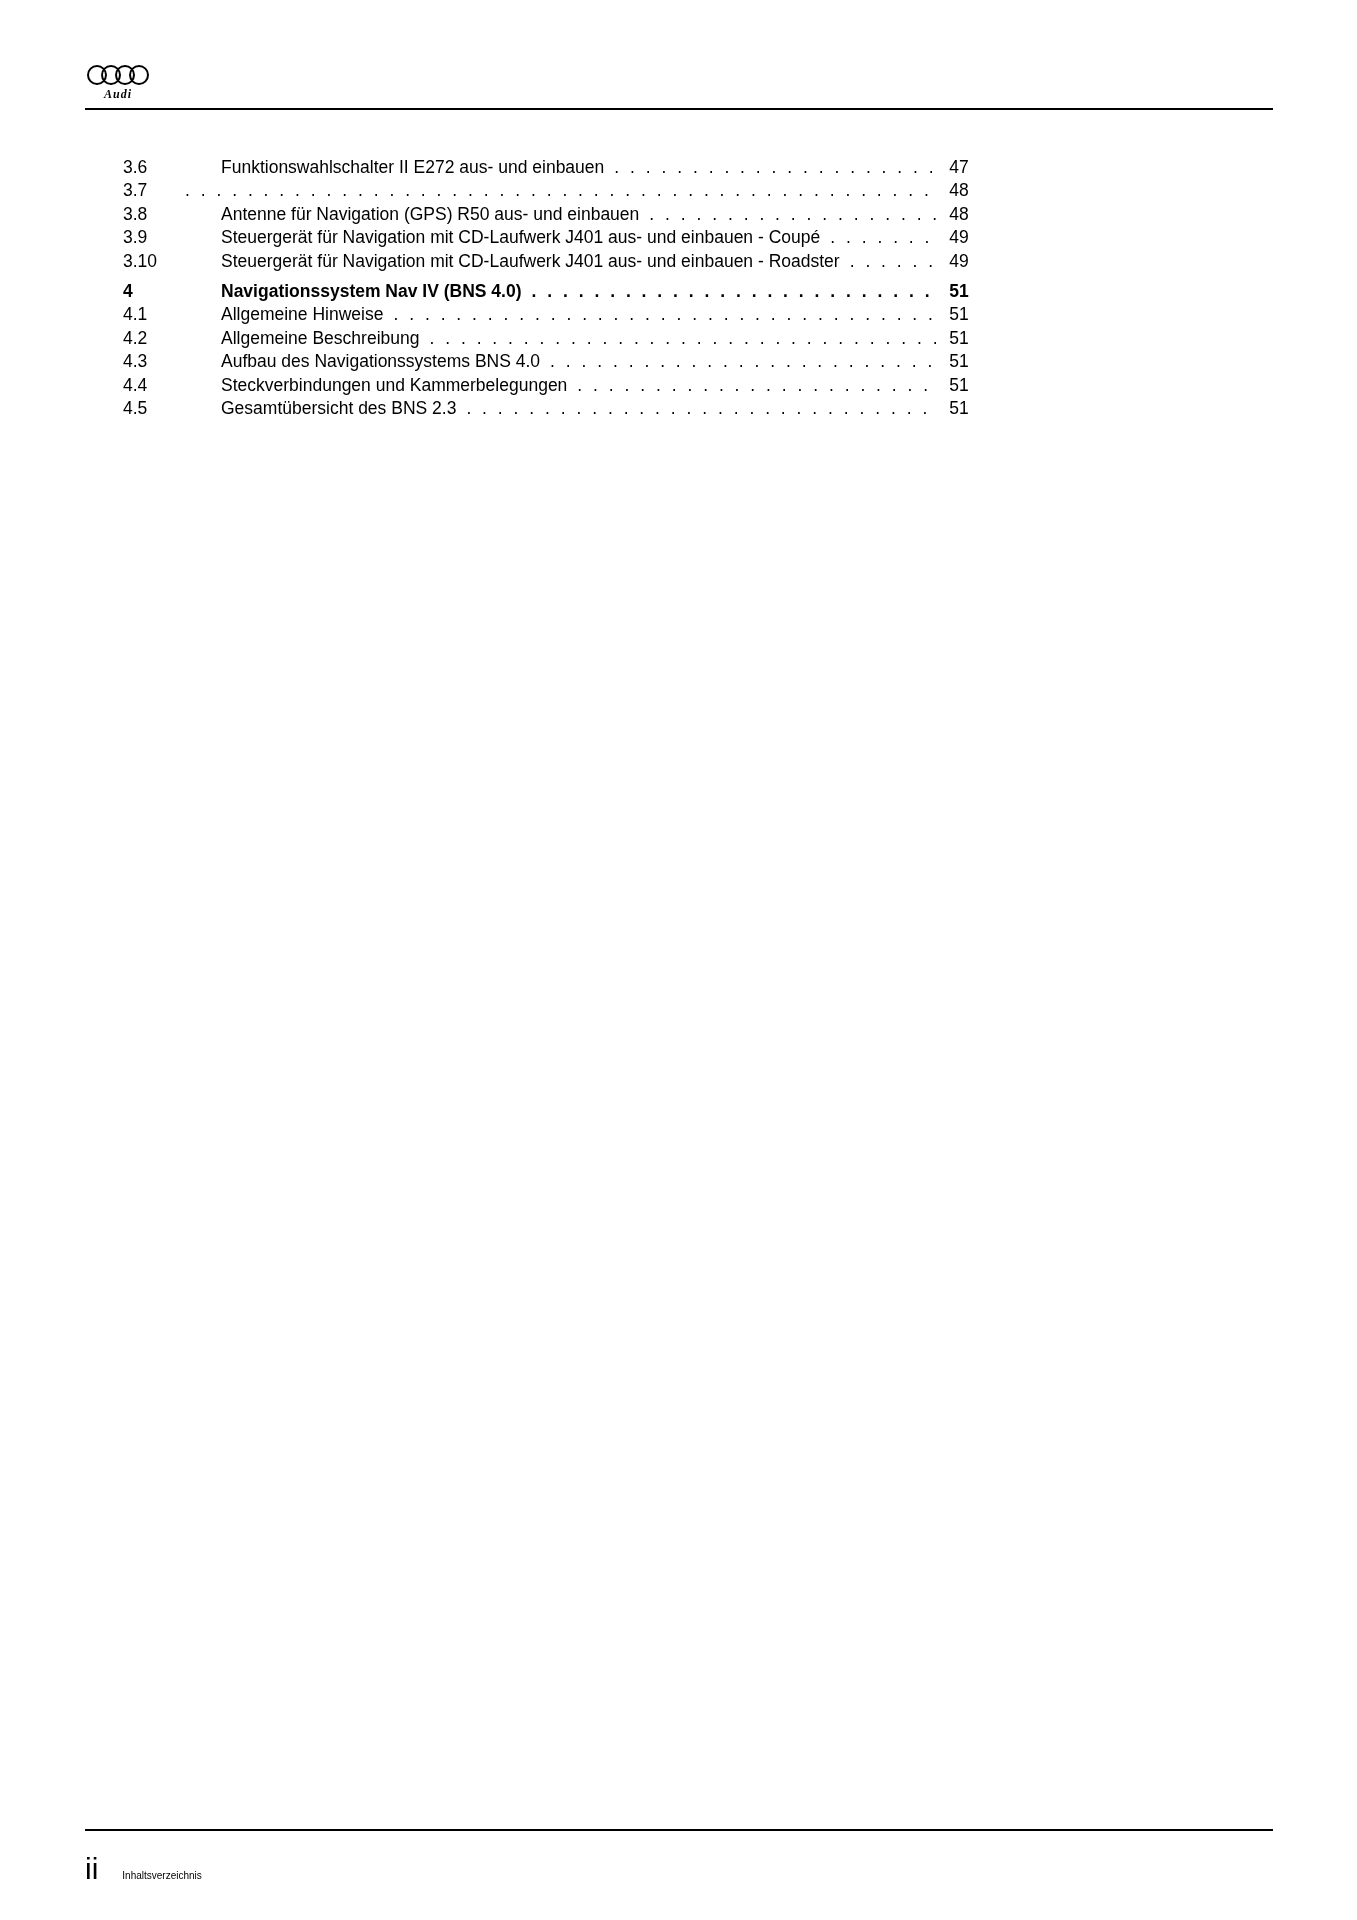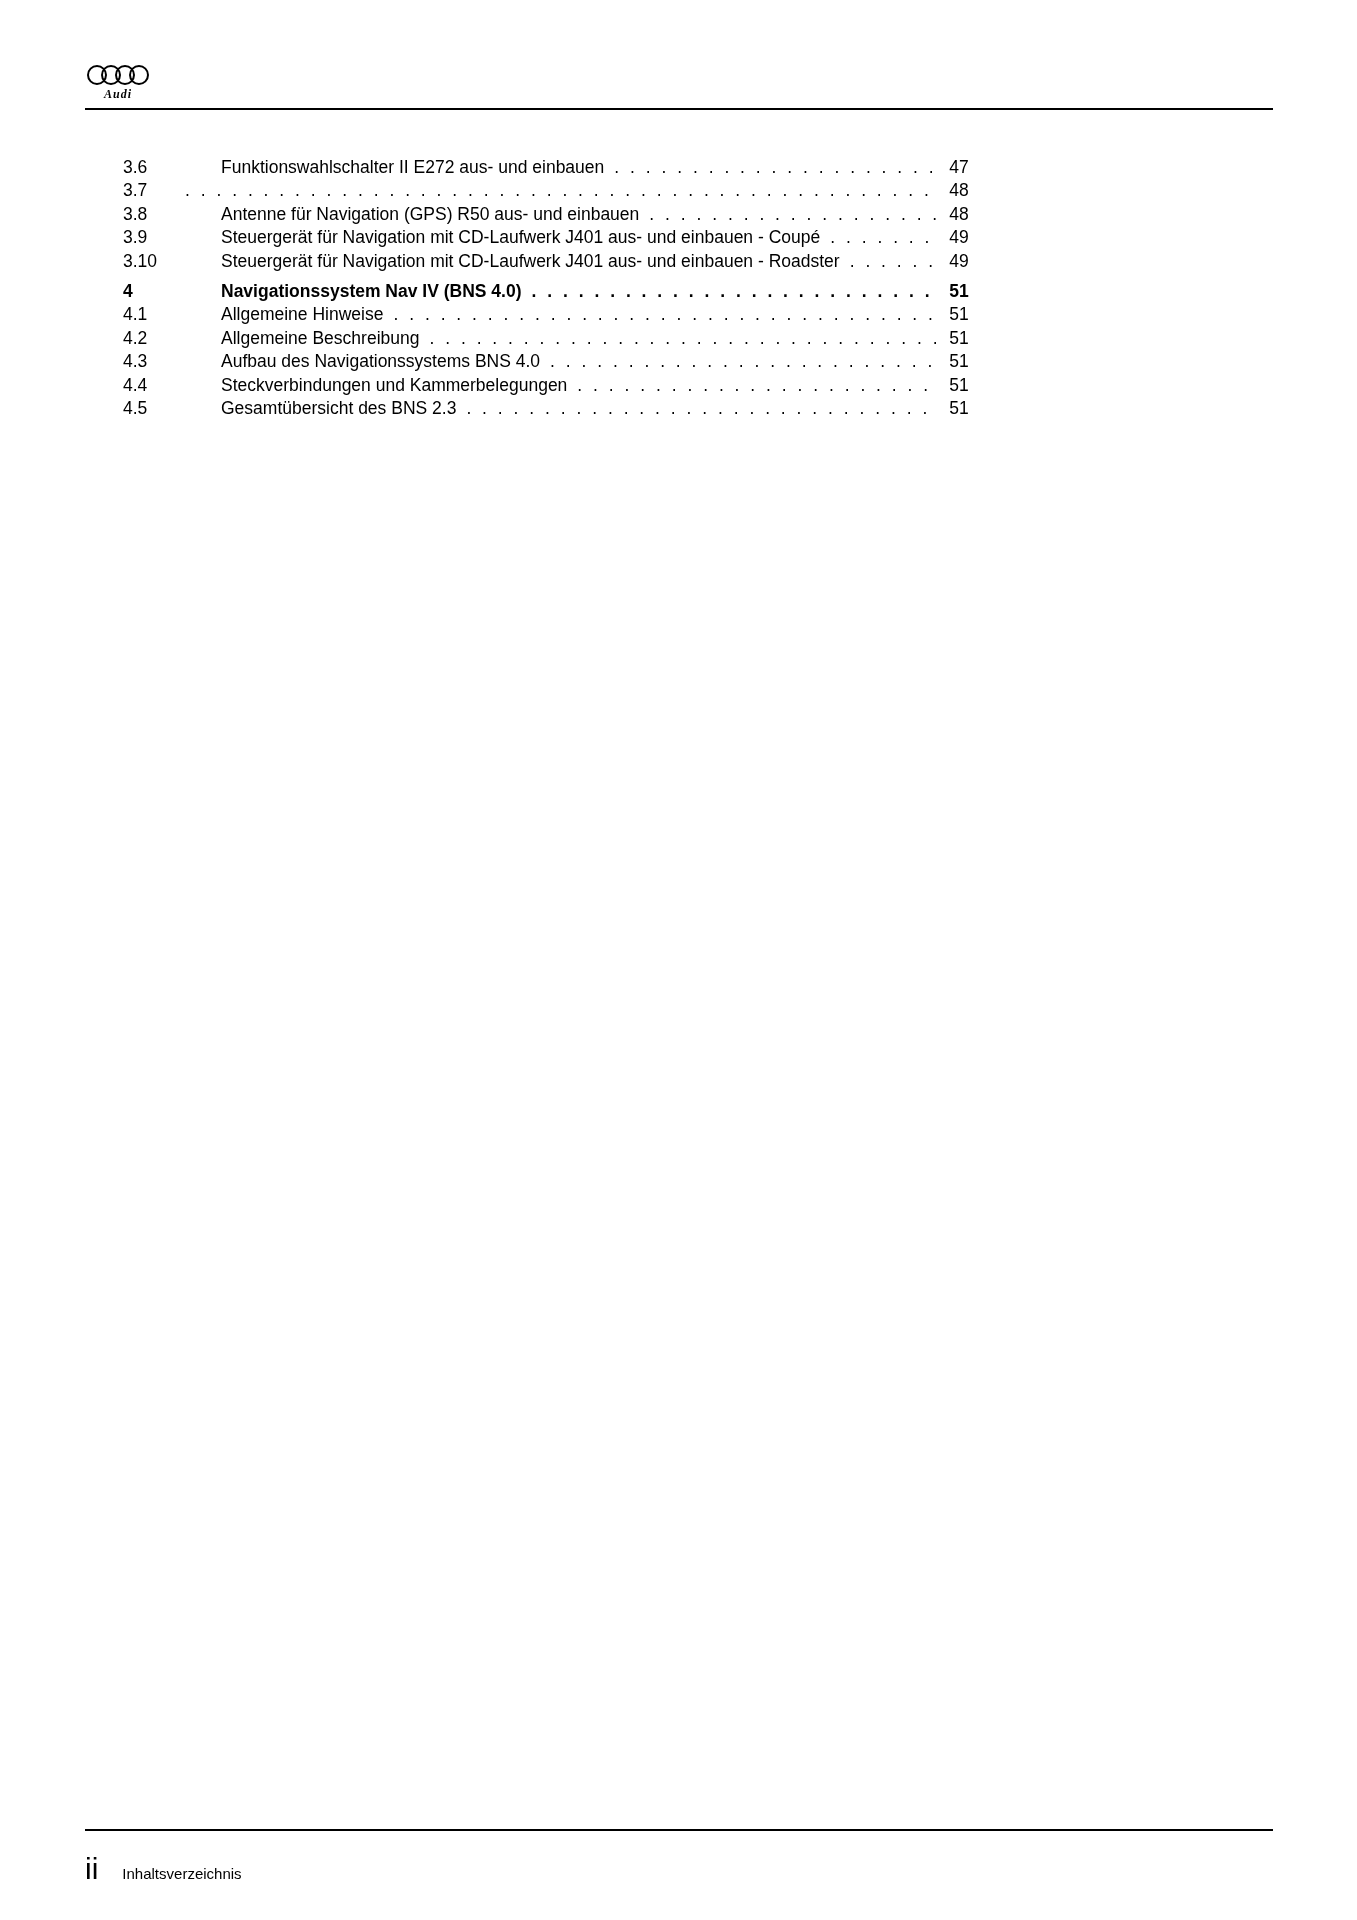--- a/index.html
+++ b/index.html
@@ -112,21 +112,21 @@
     top: 1836px;
     display: flex;
     align-items: baseline;
     margin-top: 16px;
   }
   .footer-page-number {
     font-size: 30px;
     line-height: 34px;
   }
   .footer-label {
-    font-size: 15px;
+    font-size: 10px;
     margin-left: 24px;
   }
 </style>
 </head>
 <body>
 
 <div class="page">
 
   <div class="header-logo">
     <svg class="rings" width="62" height="22" viewBox="0 0 62 22" xmlns="http://www.w3.org/2000/svg">

